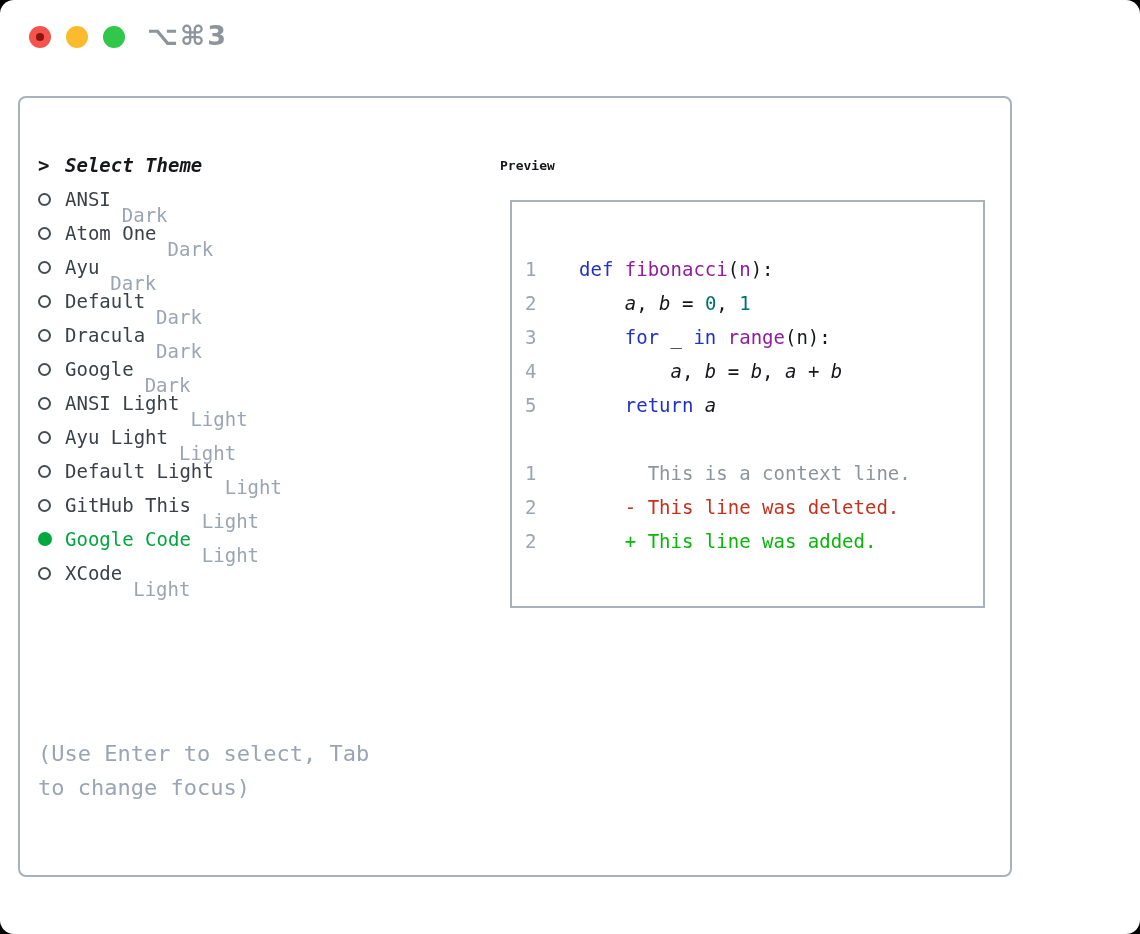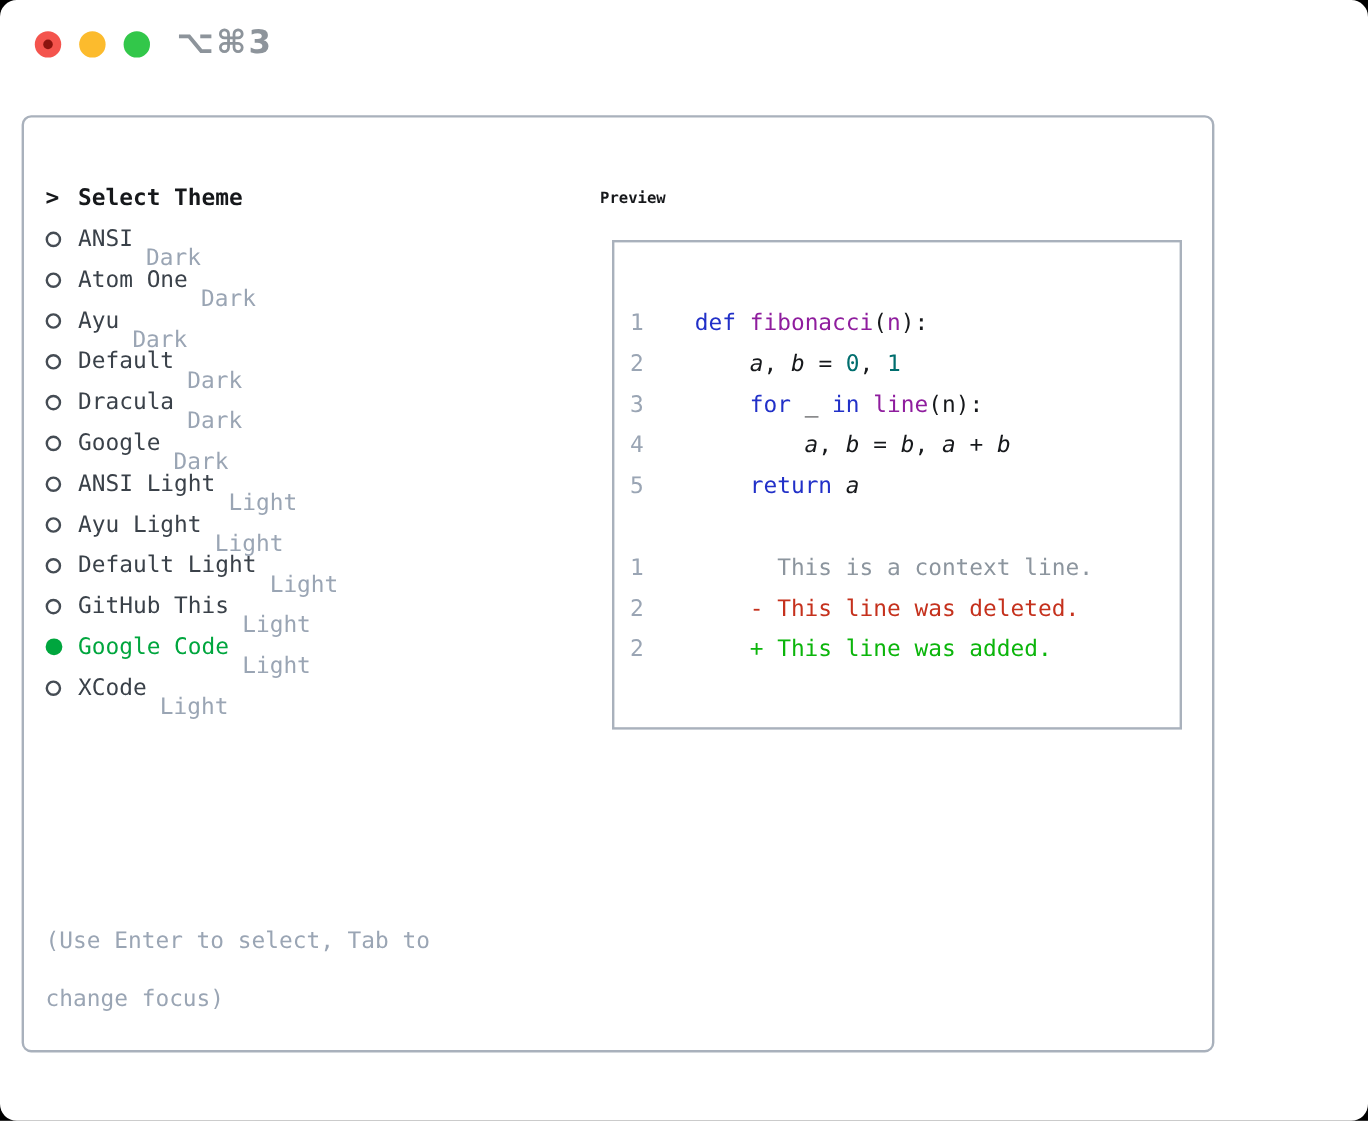--- a/index.html
+++ b/index.html
@@ -32,30 +32,30 @@
     border:2px solid var(--border-gray);border-radius:8px;background:#fff;
   }
   .row{display:flex;align-items:center;height:34px;font-size:19px;}
   .bcol{width:27px;flex:0 0 27px;display:flex;align-items:center;}
   .cursor{font-weight:bold;color:var(--text-black);font-size:19px;}
   .circ{
     width:13px;height:13px;border-radius:50%;
     border:2px solid #454c54;box-sizing:border-box;display:inline-block;
   }
   .circ.sel{border:none;background:var(--accent-green);width:14px;height:14px;}
-  .hdr{font-weight:bold;color:var(--text-black);}
+  .hdr{font-weight:bold;color:var(--text-black);font-style:italic;}
   .nm{color:var(--label-dark);white-space:pre;}
   .nm.sel{color:var(--accent-green);}
   .sfx{color:var(--muted-gray);margin-left:11px;white-space:pre;margin-top:32px;}
   #theme-list{position:absolute;left:18px;top:50px;}
   #apply-block{position:absolute;left:18px;top:526px;}
   #apply-block .hdr2{color:var(--text-black);padding-left:27px;}
   #hint{
-    position:absolute;left:18px;top:662px;width:362px;
-    font-size:19px;line-height:48px;color:var(--muted-gray);
+    position:absolute;left:18px;top:639px;width:362px;
+    font-size:22px;line-height:34px;color:var(--muted-gray);
   }
   
   #preview-label{
     position:absolute;left:480px;top:50px;height:34px;display:flex;align-items:center;
     font-size:13px;font-weight:bold;color:var(--text-black);
   }
   #preview-box{
     position:absolute;left:490px;top:102px;width:475px;height:408px;
     border:2px solid var(--border-gray);box-sizing:border-box;
     padding:50px 0 0 13px;overflow:hidden;
@@ -193,21 +193,21 @@
           <div class="pvline">
             <span class="ln">1</span>
             <span class="ct"><span class="tk-kw">def</span><span class="tk-pl"> </span><span class="tk-fn">fibonacci</span><span class="tk-pl">(</span><span class="tk-pm">n</span><span class="tk-pl">):</span></span>
           </div>
           <div class="pvline">
             <span class="ln">2</span>
             <span class="ct"><span class="tk-pl">    </span><span class="tk-va">a</span><span class="tk-pl">, </span><span class="tk-va">b</span><span class="tk-pl"> = </span><span class="tk-nu">0</span><span class="tk-pl">, </span><span class="tk-nu">1</span></span>
           </div>
           <div class="pvline">
             <span class="ln">3</span>
-            <span class="ct"><span class="tk-pl">    </span><span class="tk-kw">for</span><span class="tk-pl"> _ </span><span class="tk-kw">in</span><span class="tk-pl"> </span><span class="tk-fn">line</span><span class="tk-pl">(n):</span></span>
+            <span class="ct"><span class="tk-pl">    </span><span class="tk-kw">for</span><span class="tk-pl"> _ </span><span class="tk-kw">in</span><span class="tk-pl"> </span><span class="tk-fn">range</span><span class="tk-pl">(n):</span></span>
           </div>
           <div class="pvline">
             <span class="ln">4</span>
             <span class="ct"><span class="tk-pl">        </span><span class="tk-va">a</span><span class="tk-pl">, </span><span class="tk-va">b</span><span class="tk-pl"> = </span><span class="tk-va">b</span><span class="tk-pl">, </span><span class="tk-va">a</span><span class="tk-pl"> + </span><span class="tk-va">b</span></span>
           </div>
           <div class="pvline">
             <span class="ln">5</span>
             <span class="ct"><span class="tk-pl">    </span><span class="tk-kw">return</span><span class="tk-pl"> </span><span class="tk-va">a</span></span>
           </div>
         </div>

